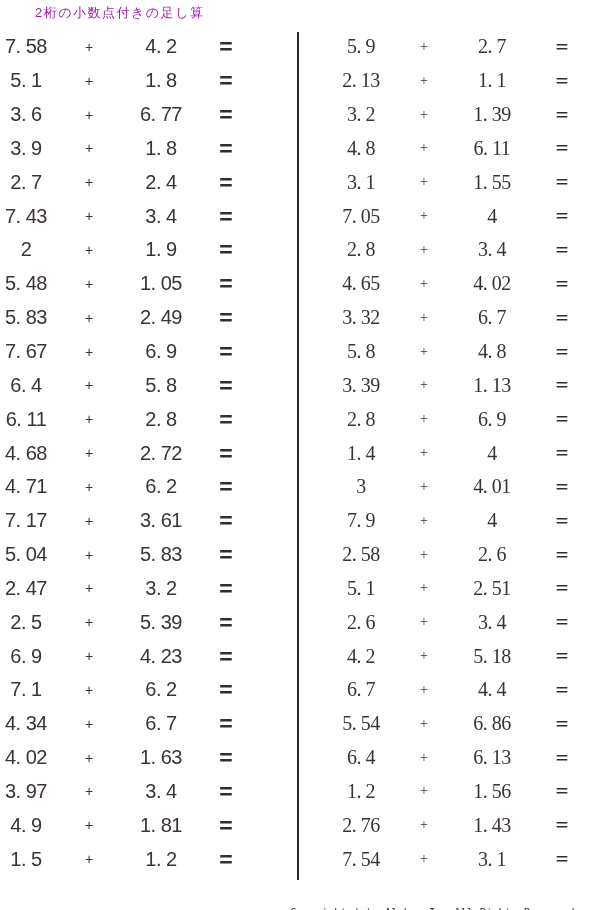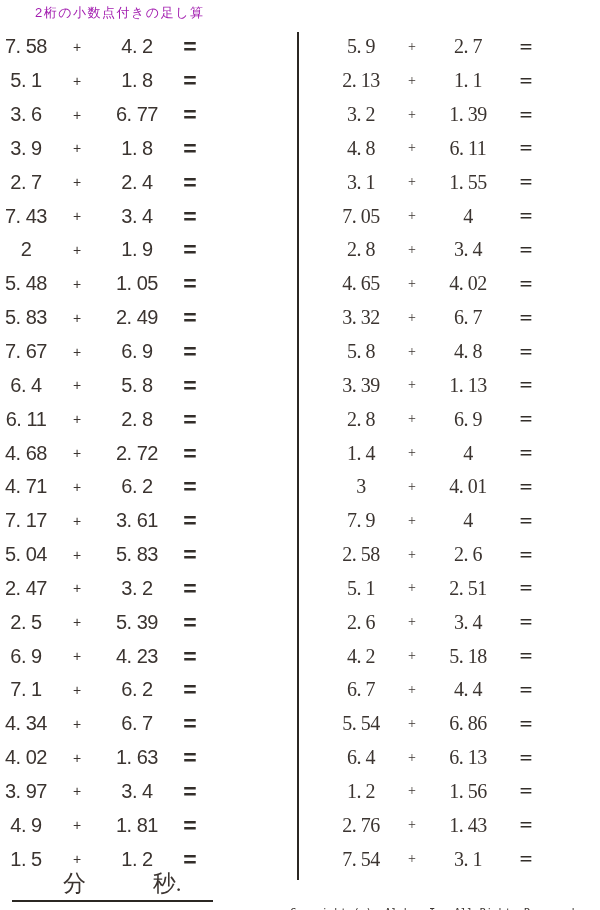--- a/index.html
+++ b/index.html
@@ -11,21 +11,21 @@
   .sheet{position:absolute;inset:0;}
   .title{
     position:absolute;left:35px;top:4px;
     font-size:13px;letter-spacing:1.5px;color:#a21caf;
   }
   .divider{
     position:absolute;left:297px;top:32px;width:2px;height:848px;
     background:#2b2723;
   }
   .col{position:absolute;top:30px;}
-  .col .row{display:grid;height:33.85px;align-items:center;}
+  .col .row{display:grid;height:33.85px;align-items:center;gap:12px;}
   .col.left{left:0;}
   .col.left .row{grid-template-columns:52px 50px 70px 36px;}
   .col.right{left:330px;font-family:Liberation Serif, serif;}
   .col.right .row{grid-template-columns:62px 40px 72px 44px;}
   .num{
     font-size:20px;letter-spacing:-0.5px;text-align:center;
     white-space:pre;color:#3b3430;
   }
   .plus{font-size:14px;text-align:center;color:#3b3430;}
   .eq{
@@ -355,23 +355,19 @@
         <span class="eq">=</span>
       </div>
       <div class="row">
         <span class="num">7. 54</span>
         <span class="plus">+</span>
         <span class="num">3. 1</span>
         <span class="eq">=</span>
       </div>
     </div>
 
-  <div class="timer">
-    <span class="t-label">分</span>
-    <span class="t-label sec">秒.</span>
-  </div>
 
   <div class="footer">
     <div class="f1">Copyright (c)  Alpha. Inc All Rights Reserved.</div>
     
   </div>
 
 </div>
 
 </body></html>

